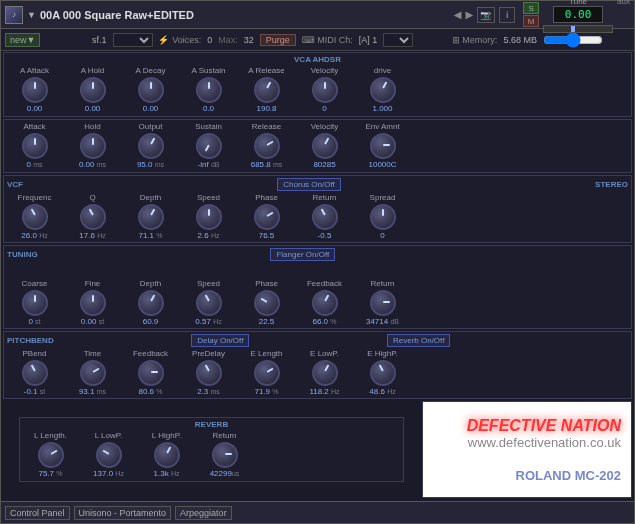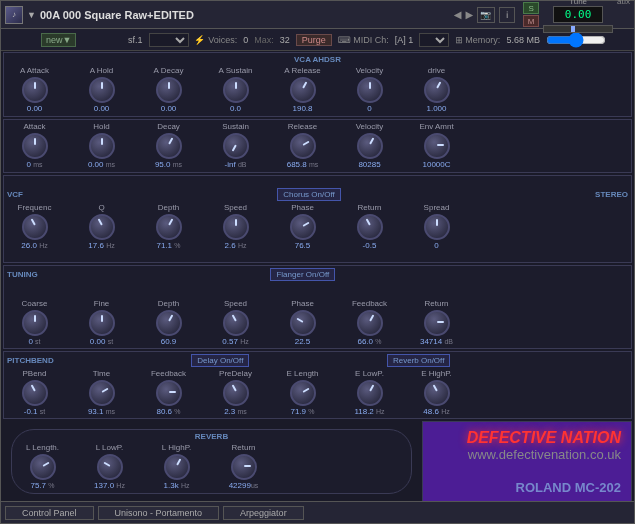--- a/index.html
+++ b/index.html
@@ -10,21 +10,21 @@
       font-family: Arial, sans-serif;
       font-size: 10px;
       color: #ccc;
       overflow: hidden;
     }
     .bottom-btn {
       background: #2a2a3a;
       border: 1px solid #555;
       color: #aaa;
       font-size: 9px;
-      padding: 1px 16px;
+      padding: 1px 4px;
       cursor: pointer;
     }
 
     
     .full-layout {
       display: flex;
       flex-direction: column;
       width: 635px;
       height: 524px;
       background: #1a1a28;
@@ -73,21 +73,21 @@
     .sec-title {
       font-size: 8px;
       color: #6688bb;
       font-weight: bold;
       margin-bottom: 2px;
       text-align: center;
     }
     .krow {
       display: flex;
       align-items: flex-end;
-      gap: 12px;
+      gap: 3px;
       flex-wrap: nowrap;
     }
     .kgrp {
       display: flex;
       flex-direction: column;
       align-items: center;
       width: 55px;
       flex-shrink: 0;
     }
     .klabel {
@@ -171,33 +171,33 @@
         <div style="background:#111;border:1px solid #555;color:#00ff88;font-family:monospace;font-size:11px;padding:1px 6px;min-width:50px;text-align:center;">0.00</div>
         <div style="width:70px;height:8px;background:#333;border:1px solid #555;position:relative;cursor:pointer;margin-top:2px;">
           <div style="position:absolute;left:40%;top:0;width:4px;height:100%;background:#88aaff;"></div>
         </div>
       </div>
       <span style="font-size:8px;color:#888;align-self:flex-start;">aux</span>
     </div>
   </div>
 
   <div class="mid-strip">
-    <div style="background:#2a3a2a;border:1px solid #4a6a4a;color:#8aaa8a;font-size:9px;padding:1px 4px;cursor:pointer;margin-left:36px;">new▼</div>
+    <div style="background:#2a3a2a;border:1px solid #4a6a4a;color:#8aaa8a;font-size:9px;padding:1px 4px;cursor:pointer;">new▼</div>
     <span style="color:#888;margin-top:32px;">⊙ Output:</span>
     <span style="color:#aaa;">sf.1</span>
     <select style="background:#1a1a28;border:1px solid #444;color:#aaa;font-size:8px;height:14px;width:40px;"></select>
     <span style="color:#888;">⚡ Voices:</span>
     <span>0</span>
     <span style="color:#666;">Max:</span>
     <span>32</span>
     <button style="background:#3a2a2a;border:1px solid #6a4a4a;color:#cc8888;font-size:9px;padding:0 5px;cursor:pointer;">Purge</button>
     <span style="color:#888;">⌨ MIDI Ch:</span>
     <span>[A]  1</span>
     <select style="background:#1a1a28;border:1px solid #444;color:#aaa;font-size:8px;height:14px;width:30px;"></select>
-    <span style="color:#888;">⊞ Memory:</span>
+    <span style="color:#888;margin-left:33px;">⊞ Memory:</span>
     <span>5.68 MB</span>
     <input type="range" style="width: 60px; height: 8px;" min="0" max="100" value="50">
   </div>
 
   <div style="flex:1;display:flex;flex-direction:column;overflow:hidden;">
 
     <div class="sec">
       <div class="sec-title">VCA AHDSR</div>
       <div class="krow">
         <div class="kgrp">
@@ -244,21 +244,21 @@
           <span class="klabel">Attack</span>
           <div class="knob-circle"></div>
           <span class="kval"><span>0</span> <span style="color:#778;font-size:7px;">ms</span></span>
         </div>
         <div class="kgrp">
           <span class="klabel">Hold</span>
           <div class="knob-circle"></div>
           <span class="kval"><span>0.00</span> <span style="color:#778;font-size:7px;">ms</span></span>
         </div>
         <div class="kgrp">
-          <span class="klabel">Decay</span>
+          <span class="klabel">Output</span>
           <div class="knob-circle k-r30"></div>
           <span class="kval"><span>95.0</span> <span style="color:#778;font-size:7px;">ms</span></span>
         </div>
         <div class="kgrp">
           <span class="klabel">Sustain</span>
           <div class="knob-circle k-r-150"></div>
           <span class="kval"><span>-inf</span> <span style="color:#778;font-size:7px;">dB</span></span>
         </div>
         <div class="kgrp">
           <span class="klabel">Release</span>
@@ -271,21 +271,21 @@
           <span class="kval">80285</span>
         </div>
         <div class="kgrp">
           <span class="klabel">Env Amnt</span>
           <div class="knob-circle k-r90"></div>
           <span class="kval">10000C</span>
         </div>
       </div>
     </div>
 
-    <div class="sec" style="padding:12px 3px;">
+    <div class="sec" style="padding:2px 3px;">
       <div style="display:flex;justify-content:space-between;align-items:center;margin-bottom:2px;">
         <div style="display:flex;align-items:center;gap:4px;">
           <span class="sec-title" style="margin-bottom:0;">VCF</span>
         </div>
         <div class="center-controls" style="margin-bottom:0;">
           <button class="toggle-small">Chorus On/Off</button>
         </div>
         <span class="sec-title" style="margin-bottom:0;">STEREO</span>
       </div>
       <div class="krow">
@@ -412,21 +412,21 @@
         </div>
         <div class="kgrp">
           <span class="klabel">E HighP.</span>
           <div class="knob-circle k-r-30"></div>
           <span class="kval"><span>48.6</span> <span style="color:#778;font-size:7px;">Hz</span></span>
         </div>
       </div>
     </div>
 
     <div style="display:flex;align-items:stretch;margin:1px 2px;">
-      <div class="sec" style="flex:1;margin:8px;border-radius:23px;">
+      <div class="sec" style="flex:1;margin:16px;">
         <div class="sec-title">REVERB</div>
         <div class="krow">
           <div class="kgrp">
             <span class="klabel">L Length.</span>
             <div class="knob-circle k-r60"></div>
             <span class="kval"><span>75.7</span> <span style="color:#778;font-size:7px;">%</span></span>
           </div>
           <div class="kgrp">
             <span class="klabel">L LowP.</span>
             <div class="knob-circle k-r-60"></div>
@@ -438,21 +438,21 @@
             <span class="kval"><span>1.3k</span> <span style="color:#778;font-size:7px;">Hz</span></span>
           </div>
           <div class="kgrp">
             <span class="klabel">Return</span>
             <div class="knob-circle k-r90"></div>
             <span class="kval"><span>42299</span><span style="color:#778;font-size:7px;">us</span></span>
           </div>
         </div>
       </div>
 
-      <div style="width:210px;background:#4c1d95;display:flex;flex-direction:column;justify-content:center;align-items:flex-end;padding:4px 10px;border:1px solid #3a3a55;margin-left:2px;">
+      <div style="width:210px;background:#ffffff;display:flex;flex-direction:column;justify-content:center;align-items:flex-end;padding:4px 10px;border:1px solid #3a3a55;margin-left:2px;">
         <span style="color:#ff3333;font-size:16px;font-weight:bold;font-style:italic;text-shadow:0 0 8px #ff3333;">DEFECTIVE NATION</span>
         <span style="color:#888;font-size:13px;margin-left:14px;">www.defectivenation.co.uk</span>
         <span style="color:#7788cc;font-size:13px;font-weight:bold;margin-top:18px;text-align:right;">ROLAND MC-202</span>
       </div>
     </div>
 
   </div>
 
   <div class="bottom-strip">
     <button class="bottom-btn">Control Panel</button>

